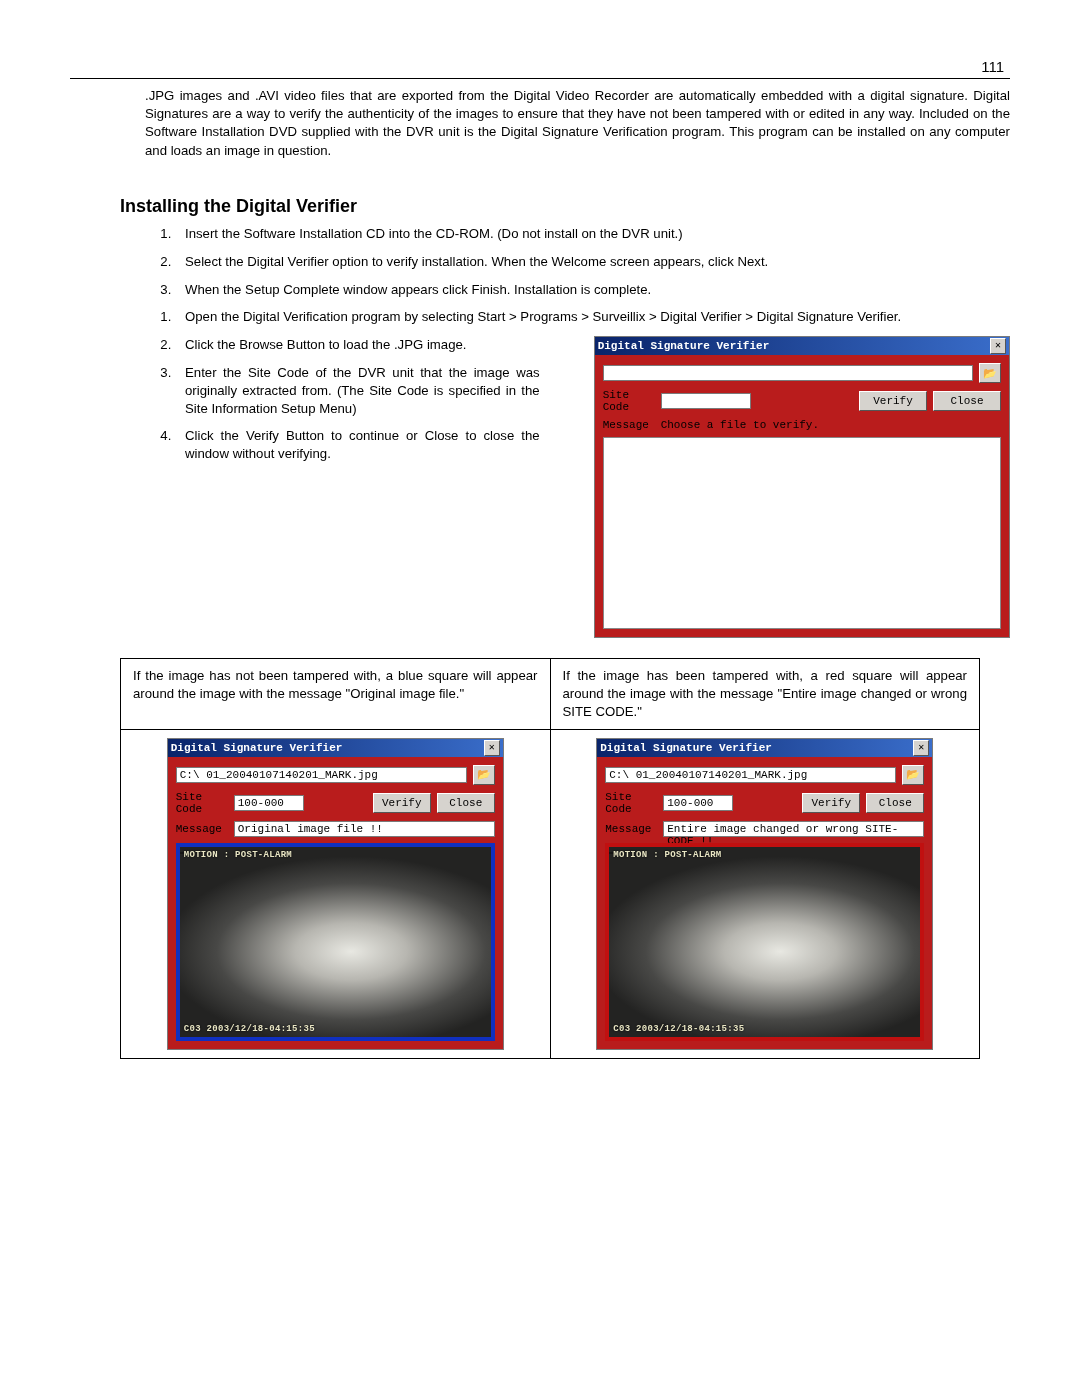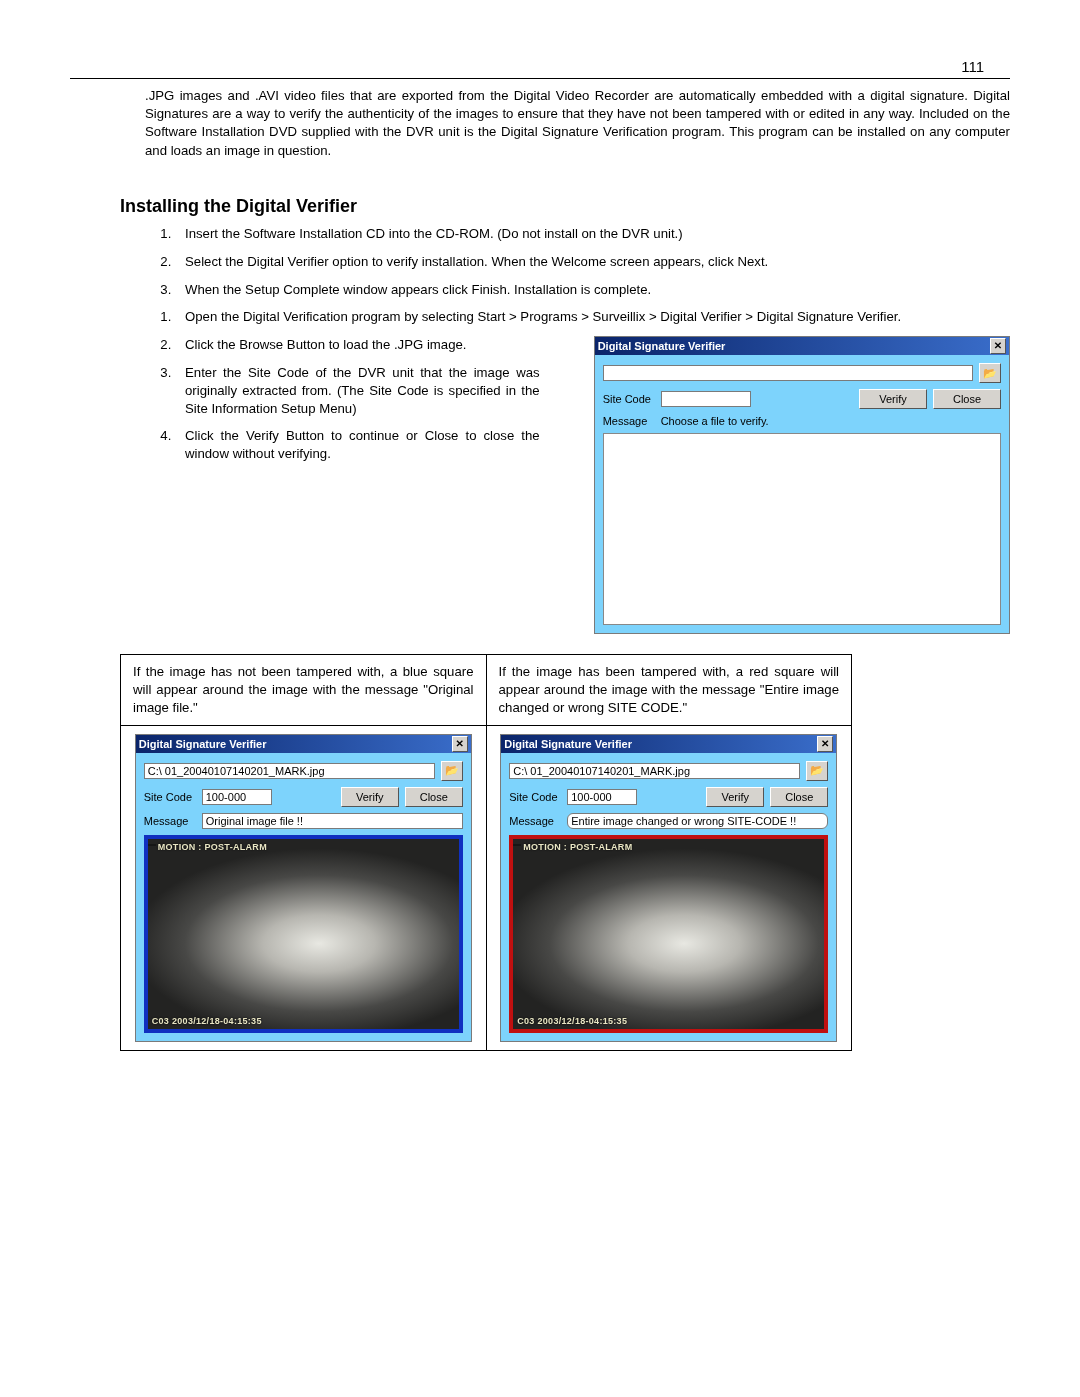--- a/index.html
+++ b/index.html
@@ -1,49 +1,49 @@
 <!DOCTYPE html>
 <html><head>
 <meta charset="utf-8">
 <style>
   html,body{margin:0;padding:0;background:#fff;font-family:Arial,Helvetica,sans-serif;color:#000;}
   .page{width:1080px;height:1397px;margin:0;position:relative;box-sizing:border-box;padding:50px 70px 40px 70px;}
   .hr{border:none;border-top:1px solid #000;margin:0;}
-  .pagenum{position:absolute;right:96px;top:58px;font-size:15px;font-family:Arial;}
+  .pagenum{position:absolute;right:76px;top:58px;font-size:15px;font-family:Arial;}
   h1{font-family:Arial;font-size:25px;letter-spacing:0.5px;margin:90px 0 0 45px;font-weight:bold;}
   .intro{margin:8px 0 0 75px;font-size:13.2px;line-height:1.38;text-align:justify;}
   h2{font-family:Arial;font-size:18px;margin:36px 0 0 50px;font-weight:bold;}
   ol{margin:8px 0 0 75px;padding-left:30px;font-size:13.2px;}
   ol li{margin-bottom:10px;padding-left:10px;line-height:1.35;text-align:justify;}
   .using-row{display:flex;align-items:flex-start;margin-top:8px;gap:42px;}
   .using-steps{width:400px;margin-left:75px;}
   .using-steps ol{margin-left:0;}
   .ver-win{width:420px;margin-left:12px;}
-  .dlg{border:1px solid #7a7a7a;background:#7dd3fc;font-family:Liberation Sans, sans-serif;font-size:11px;}
+  .dlg{border:1px solid #7a7a7a;background:#b91c1c;font-family:Liberation Mono, monospace;font-size:11px;}
   .dlg .titlebar{height:18px;background:linear-gradient(90deg,#0a246a 0%,#3a6ecb 100%);color:#fff;font-weight:bold;font-size:11px;display:flex;align-items:center;justify-content:space-between;padding:0 3px;}
   .dlg .titlebar .x{width:14px;height:14px;background:#d6d3ce;border:1px solid #fff;border-right-color:#555;border-bottom-color:#555;display:flex;align-items:center;justify-content:center;font-size:10px;color:#000;line-height:1;font-weight:bold;}
   .dlg .body{padding:8px;}
   .dlg .fld{background:#fff;border:1px solid #7a7a7a;height:16px;display:inline-block;vertical-align:middle;box-sizing:border-box;padding:1px 3px;font-size:11px;}
   .dlg .btn{display:inline-flex;align-items:center;justify-content:center;height:20px;border:1px solid #fff;border-right-color:#555;border-bottom-color:#555;background:#d6d3ce;font-size:11px;padding:4px 10px;box-sizing:border-box;}
   .dlg .row{display:flex;align-items:center;gap:6px;margin-bottom:6px;}
   .dlg .lbl{font-size:11px;width:52px;}
   .dlg .preview{background:#fff;border:1px solid #888;height:190px;margin-top:4px;}
   .browse-ic{width:20px;height:18px;border:1px solid #fff;border-right-color:#555;border-bottom-color:#555;background:#d6d3ce;display:inline-flex;align-items:center;justify-content:center;font-size:11px;}
-  .cmp-table{width:732px;margin:20px 0 0 50px;border-collapse:collapse;}
+  .cmp-table{width:860px;margin:20px 0 0 50px;border-collapse:collapse;}
   .cmp-table td{border:1px solid #000;width:50%;vertical-align:top;padding:8px 12px;font-size:13.2px;}
   .cmp-desc{text-align:justify;line-height:1.35;}
   .cmp-img-cell{padding:14px 40px 20px 40px;}
   .mini-dlg{width:335px;margin:0 auto;}
   .mini-preview{border:4px solid;height:190px;margin-top:4px;position:relative;overflow:hidden;background:#777;}
   .mini-preview.blue{border-color:#1030c0;}
   .mini-preview.red{border-color:#c01010;}
   .scene{position:absolute;inset:0;background:
     radial-gradient(ellipse 60% 50% at 55% 55%,#e8e8e2 0%,#b7b6b0 30%,#484846 72%,#232322 100%);}
   .scene::before{content:"";position:absolute;left:0;top:5px;font-size:10px;color:#efeccc;background:rgba(0,0,0,.35);padding:1px 4px;}
-  .scene .top-lbl{position:absolute;left:10px;top:3px;font-size:9px;color:#e9e6c4;font-weight:bold;letter-spacing:.3px;text-shadow:0 0 2px #000;}
+  .scene .top-lbl{position:absolute;left:4px;top:3px;font-size:9px;color:#e9e6c4;font-weight:bold;letter-spacing:.3px;text-shadow:0 0 2px #000;}
   .scene .bot-lbl{position:absolute;left:4px;bottom:3px;font-size:9px;color:#e9e6c4;font-weight:bold;letter-spacing:.3px;text-shadow:0 0 2px #000;}
 </style>
 </head>
 <body>
 
 <div class="page">
   <span class="pagenum">111</span>
   <hr class="hr" style="margin-top:28px;">
 
   <div class="intro">.JPG images and .AVI video files that are exported from the Digital Video Recorder are automatically embedded with a digital signature.  Digital Signatures are a way to verify the authenticity of the images to ensure that they have not been tampered with or edited in any way.  Included on the Software Installation DVD supplied with the DVR unit is the Digital Signature Verification program.  This program can be installed on any computer and loads an image in question.</div>
@@ -148,21 +148,21 @@
             </div>
             <div class="row">
               <span class="lbl">Site Code</span>
               <span class="fld" style="width:70px;">100-000</span>
               <span style="flex:1;"></span>
               <span class="btn" style="width:58px;">Verify</span>
               <span class="btn" style="width:58px;">Close</span>
             </div>
             <div class="row">
               <span class="lbl">Message</span>
-              <span class="fld" style="flex:1;border-radius:6px;">Entire image changed or wrong SITE-CODE !!</span>
+              <span class="fld" style="flex:1;">Entire image changed or wrong SITE-CODE !!</span>
             </div>
             <div class="mini-preview red">
               <div class="scene">
                 <span class="top-lbl">MOTION : POST-ALARM</span>
                 <span class="bot-lbl">C03 2003/12/18-04:15:35</span>
               </div>
             </div>
           </div>
         </div>
       </td>

